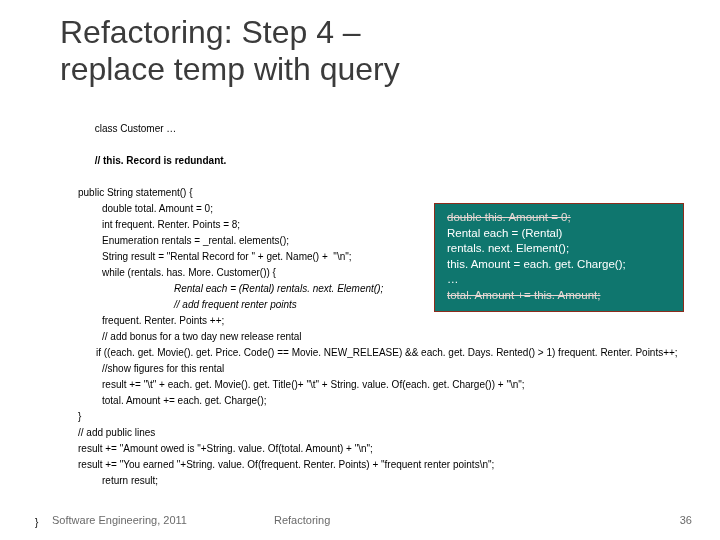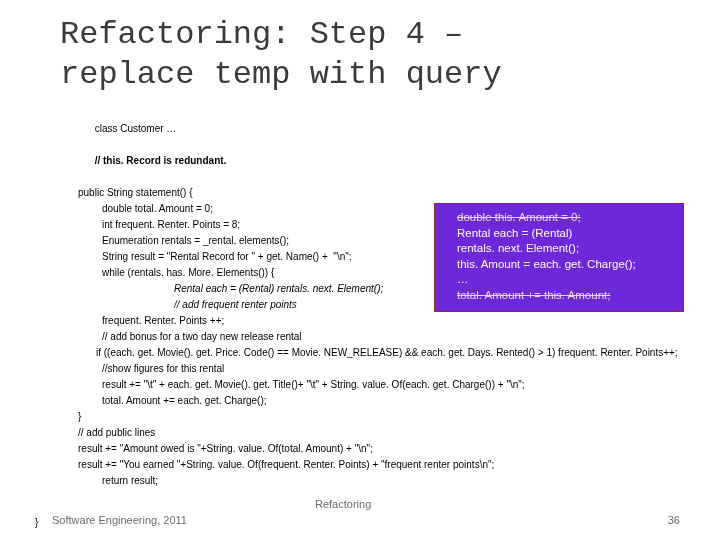--- a/index.html
+++ b/index.html
@@ -45,73 +45,73 @@
     white-space: pre;
   }
   .ind0 { padding-left: 0; }
   .ind1 { padding-left: 24px; }
   .ind3 { padding-left: 96px; font-style: italic; }
   .callout {
     position: absolute;
     top: 203px;
     left: 434px;
     width: 250px;
-    background: #6d28d9;
+    background: #0f766e;
     color: #fff;
     font-size: 11.5px;
     line-height: 1.35;
-    padding: 6px 8px 8px 22px;
+    padding: 6px 8px 8px 12px;
     box-sizing: border-box;
     border: 1px solid #8c2c1c;
   }
   .callout .strike {
     text-decoration: line-through;
     color: #e8d8d4;
   }
   .footer {
     position: absolute;
     bottom: 14px;
     left: 28px;
     right: 28px;
     font-size: 11px;
     color: #6a6a6a;
   }
   .footer-left { position: absolute; left: 0; bottom: 0; margin-left: 24px; }
-  .footer-mid { position: absolute; left: 246px; bottom: 16px; margin-left: 41px; }
-  .footer-right { position: absolute; right: 12px; bottom: 0; text-align: center; }
+  .footer-mid { position: absolute; left: 246px; bottom: 0; }
+  .footer-right { position: absolute; right: 0; bottom: 0; text-align: center; }
   .brace-note {
     position: absolute;
     left: 35px;
     bottom: 12px;
     font-size: 10px;
     color: #000;
   }
 </style>
 </head>
 <body>
 
 <div class="slide">
 
   <div class="title">
-    <span style="white-space:pre-line;font-family:Liberation Mono, monospace;">Refactoring: Step 4 –
+    <span style="white-space:pre-line;">Refactoring: Step 4 –
 replace temp with query</span>
   </div>
 
   <div class="code-area">
     <span class="blk ind0">
       <span>class Customer …</span>
       <span style="display:inline-block; width:140px;"></span>
       <span class="redundant">// this. Record is redundant.</span>
     </span>
     <span class="blk ind0">public String statement() {</span>
     <span class="blk ind1">double total. Amount = 0;</span>
     <span class="blk ind1">int frequent. Renter. Points = 8;</span>
     <span class="blk ind1">Enumeration rentals = _rental. elements();</span>
     <span class="blk ind1">String result = "Rental Record for " + get. Name() +  "\n";</span>
-    <span class="blk ind1">while (rentals. has. More. Elements()) {</span>
+    <span class="blk ind1">while (rentals. has. More. Customer()) {</span>
     <span class="blk ind3">Rental each = (Rental) rentals. next. Element();</span>
     <span class="blk ind3">// add frequent renter points</span>
     <span class="blk ind1">frequent. Renter. Points ++;</span>
     <span class="blk ind1">// add bonus for a two day new release rental</span>
     <span class="blk ind1" style="margin-left:-30px; padding-left:78px; text-indent:-30px; white-space:normal;">if ((each. get. Movie(). get. Price. Code() == Movie. NEW_RELEASE) &amp;&amp;   each. get. Days. Rented() &gt; 1) frequent. Renter. Points++;</span>
     <span class="blk ind1">//show figures for this rental</span>
     <span class="blk ind1">result += "\t" + each. get. Movie(). get. Title()+ "\t" + String. value. Of(each. get. Charge()) + "\n";</span>
     <span class="blk ind1">total. Amount += each. get. Charge();</span>
     <span class="blk ind0">}</span>
     <span class="blk ind0">// add public lines</span>

